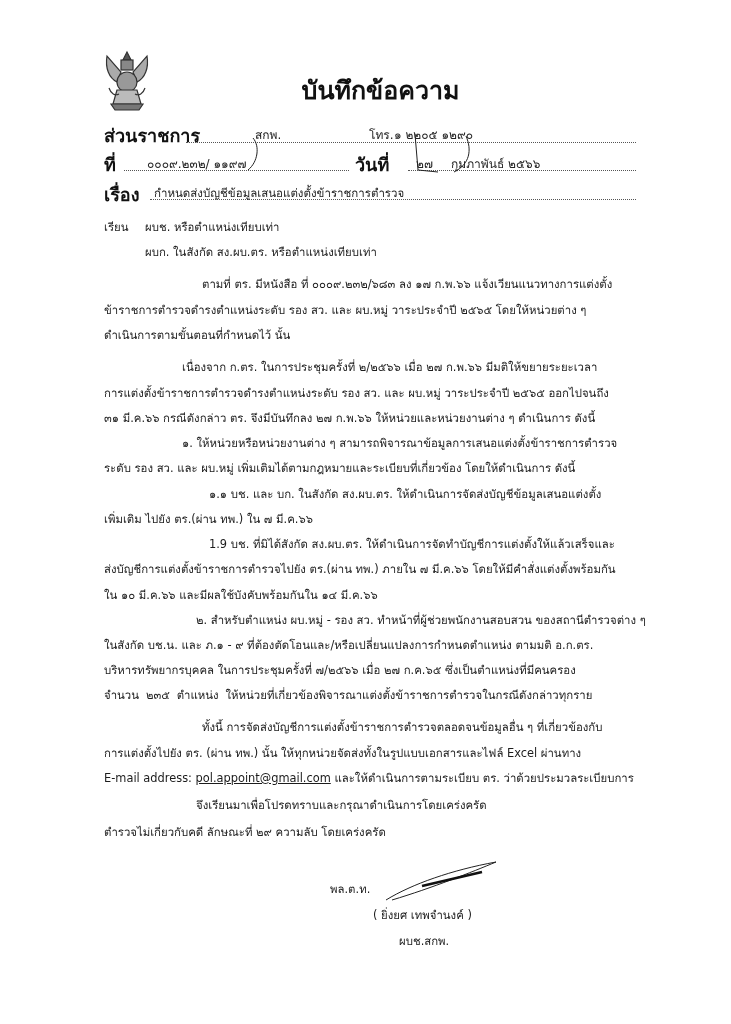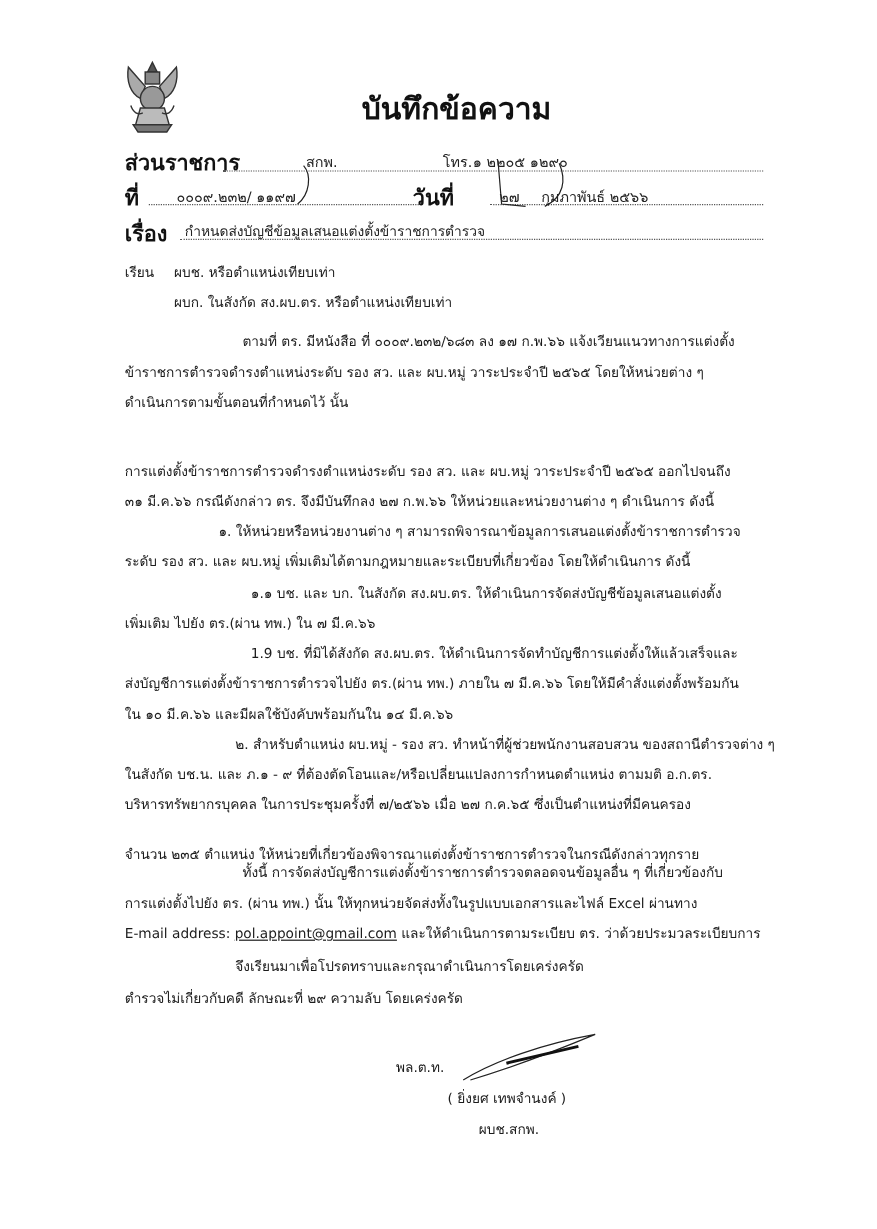--- a/index.html
+++ b/index.html
@@ -44,21 +44,21 @@
 
   <div class="hdr-label" style="left:104px; top:121px;">ส่วนราชการ</div>
   <div class="dotline" style="left:186px; width:450px; top:142px;"></div>
   <div class="hdr-val" style="left:255px; top:125px;">สกพ.</div>
   <div class="hdr-val" style="left:369px; top:125px;">โทร.</div>
   <div class="hdr-val" style="left:394px; top:125px;">๑ ๒๒๐๕ ๑๒๙๐</div>
 
   <div class="hdr-label" style="left:104px; top:150px;">ที่</div>
   <div class="dotline" style="left:124px; width:225px; top:170px;"></div>
   <div class="hdr-val" style="left:147px; top:154px;">๐๐๐๙.๒๓๒/ ๑๑๙๗</div>
-  <div class="hdr-label" style="left:344px; top:150px;">วันที่</div>
+  <div class="hdr-label" style="left:355px; top:150px;">วันที่</div>
   <div class="dotline" style="left:408px; width:228px; top:170px;"></div>
   <div class="hdr-val" style="left:416px; top:154px;">๒๗</div>
   <div class="hdr-val" style="left:451px; top:154px;">กุมภาพันธ์ ๒๕๖๖</div>
 
   <svg class="hw" style="left:220px; top:132px; width:420px; height:44px;" viewBox="0 0 420 44">
     <g fill="none" stroke="#222" stroke-width="1">
       <path d="M33 6 C40 14 38 30 28 38"></path>
       <path d="M195 2 L198 38 L218 40"></path>
       <path d="M246 4 C252 18 250 32 234 40"></path>
     </g>
@@ -68,33 +68,34 @@
   <div class="dotline" style="left:150px; width:486px; top:199px;"></div>
   <div class="hdr-val" style="left:154px; top:184px; font-size:11.5px;">กำหนดส่งบัญชีข้อมูลเสนอแต่งตั้งข้าราชการตำรวจ</div>
 
   <div class="text" style="left:104px; top:220px;">เรียน</div>
   <div class="text" style="left:145px; top:220px;">ผบช. หรือตำแหน่งเทียบเท่า</div>
   <div class="text" style="left:145px; top:245px;">ผบก. ในสังกัด สง.ผบ.ตร. หรือตำแหน่งเทียบเท่า</div>
 
   <div class="text" style="left:202px; top:277px;">ตามที่ ตร. มีหนังสือ ที่ ๐๐๐๙.๒๓๒/๖๘๓ ลง ๑๗ ก.พ.๖๖ แจ้งเวียนแนวทางการแต่งตั้ง</div>
   <div class="text" style="left:104px; top:303px;">ข้าราชการตำรวจดำรงตำแหน่งระดับ รอง สว. และ ผบ.หมู่ วาระประจำปี ๒๕๖๕ โดยให้หน่วยต่าง ๆ</div>
   <div class="text" style="left:104px; top:328px;">ดำเนินการตามขั้นตอนที่กำหนดไว้ นั้น</div>
+  <div class="text" style="left:182px; top:360px;">เนื่องจาก ก.ตร. ในการประชุมครั้งที่ ๒/๒๕๖๖ เมื่อ ๒๗ ก.พ.๖๖ มีมติให้ขยายระยะเวลา</div>
   <div class="text" style="left:104px; top:386px;">การแต่งตั้งข้าราชการตำรวจดำรงตำแหน่งระดับ รอง สว. และ ผบ.หมู่ วาระประจำปี ๒๕๖๕ ออกไปจนถึง</div>
   <div class="text" style="left:104px; top:411px;">๓๑ มี.ค.๖๖ กรณีดังกล่าว ตร. จึงมีบันทึกลง ๒๗ ก.พ.๖๖ ให้หน่วยและหน่วยงานต่าง ๆ ดำเนินการ ดังนี้</div>
   <div class="text" style="left:182px; top:436px;">๑. ให้หน่วยหรือหน่วยงานต่าง ๆ สามารถพิจารณาข้อมูลการเสนอแต่งตั้งข้าราชการตำรวจ</div>
   <div class="text" style="left:104px; top:461px;">ระดับ รอง สว. และ ผบ.หมู่ เพิ่มเติมได้ตามกฎหมายและระเบียบที่เกี่ยวข้อง โดยให้ดำเนินการ ดังนี้</div>
   <div class="text" style="left:209px; top:487px;">๑.๑ บช. และ บก. ในสังกัด สง.ผบ.ตร. ให้ดำเนินการจัดส่งบัญชีข้อมูลเสนอแต่งตั้ง</div>
   <div class="text" style="left:104px; top:512px;">เพิ่มเติม ไปยัง ตร.(ผ่าน ทพ.) ใน ๗ มี.ค.๖๖</div>
   <div class="text" style="left:209px; top:537px;">1.9 บช. ที่มิได้สังกัด สง.ผบ.ตร. ให้ดำเนินการจัดทำบัญชีการแต่งตั้งให้แล้วเสร็จและ</div>
   <div class="text" style="left:104px; top:562px;">ส่งบัญชีการแต่งตั้งข้าราชการตำรวจไปยัง ตร.(ผ่าน ทพ.) ภายใน ๗ มี.ค.๖๖ โดยให้มีคำสั่งแต่งตั้งพร้อมกัน</div>
   <div class="text" style="left:104px; top:588px;">ใน ๑๐ มี.ค.๖๖ และมีผลใช้บังคับพร้อมกันใน ๑๔ มี.ค.๖๖</div>
   <div class="text" style="left:196px; top:613px;">๒. สำหรับตำแหน่ง ผบ.หมู่ - รอง สว. ทำหน้าที่ผู้ช่วยพนักงานสอบสวน ของสถานีตำรวจต่าง ๆ</div>
   <div class="text" style="left:104px; top:638px;">ในสังกัด บช.น. และ ภ.๑ - ๙ ที่ต้องตัดโอนและ/หรือเปลี่ยนแปลงการกำหนดตำแหน่ง ตามมติ อ.ก.ตร.</div>
   <div class="text" style="left:104px; top:663px;">บริหารทรัพยากรบุคคล ในการประชุมครั้งที่ ๗/๒๕๖๖ เมื่อ ๒๗ ก.ค.๖๕ ซึ่งเป็นตำแหน่งที่มีคนครอง</div>
-  <div class="text" style="left:104px; top:705px;">จำนวน ๒๓๕ ตำแหน่ง ให้หน่วยที่เกี่ยวข้องพิจารณาแต่งตั้งข้าราชการตำรวจในกรณีดังกล่าวทุกราย</div>
+  <div class="text" style="left:104px; top:689px;font-family:Liberation Mono, monospace;">จำนวน ๒๓๕ ตำแหน่ง ให้หน่วยที่เกี่ยวข้องพิจารณาแต่งตั้งข้าราชการตำรวจในกรณีดังกล่าวทุกราย</div>
   <div class="text" style="left:104px; top:746px;">การแต่งตั้งไปยัง ตร. (ผ่าน ทพ.) นั้น ให้ทุกหน่วยจัดส่งทั้งในรูปแบบเอกสารและไฟล์ Excel ผ่านทาง</div>
   <div class="text" style="left:202px; top:720px;">ทั้งนี้ การจัดส่งบัญชีการแต่งตั้งข้าราชการตำรวจตลอดจนข้อมูลอื่น ๆ ที่เกี่ยวข้องกับ</div>
 
   <div class="text" style="left:104px; top:771px;">
     <span>E-mail address: </span><span class="email">pol.appoint@gmail.com</span><span> และให้ดำเนินการตามระเบียบ ตร. ว่าด้วยประมวลระเบียบการ</span>
   </div>
   <div class="text" style="left:104px; top:797px;margin-top:28px;">ตำรวจไม่เกี่ยวกับคดี ลักษณะที่ ๒๙ ความลับ โดยเคร่งครัด</div>
 
   <div class="text" style="left:196px; top:798px;">จึงเรียนมาเพื่อโปรดทราบและกรุณาดำเนินการโดยเคร่งครัด</div>
 

